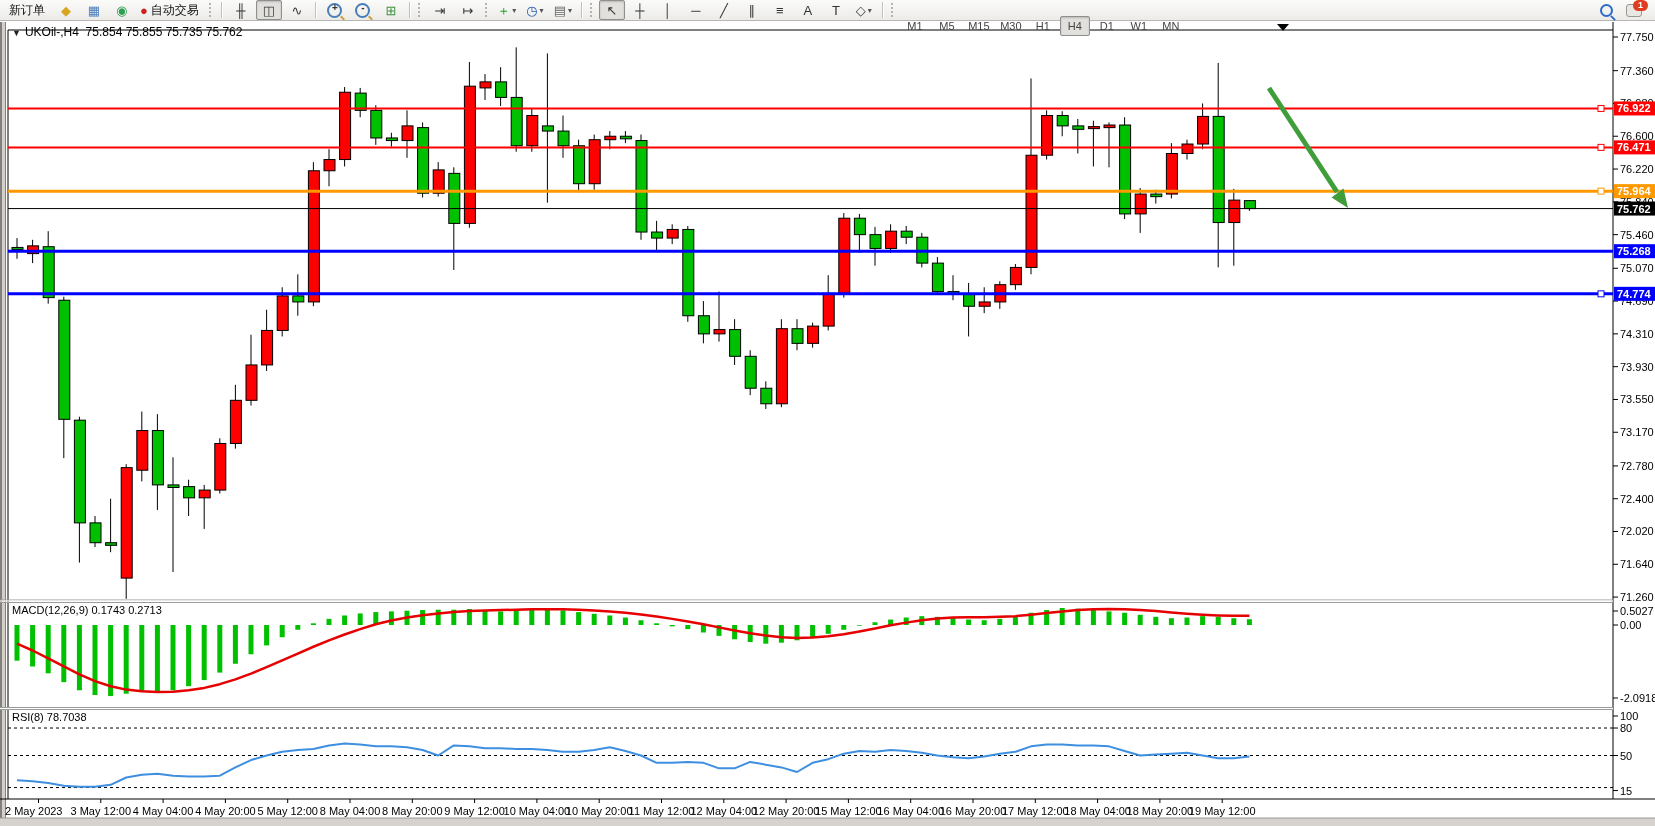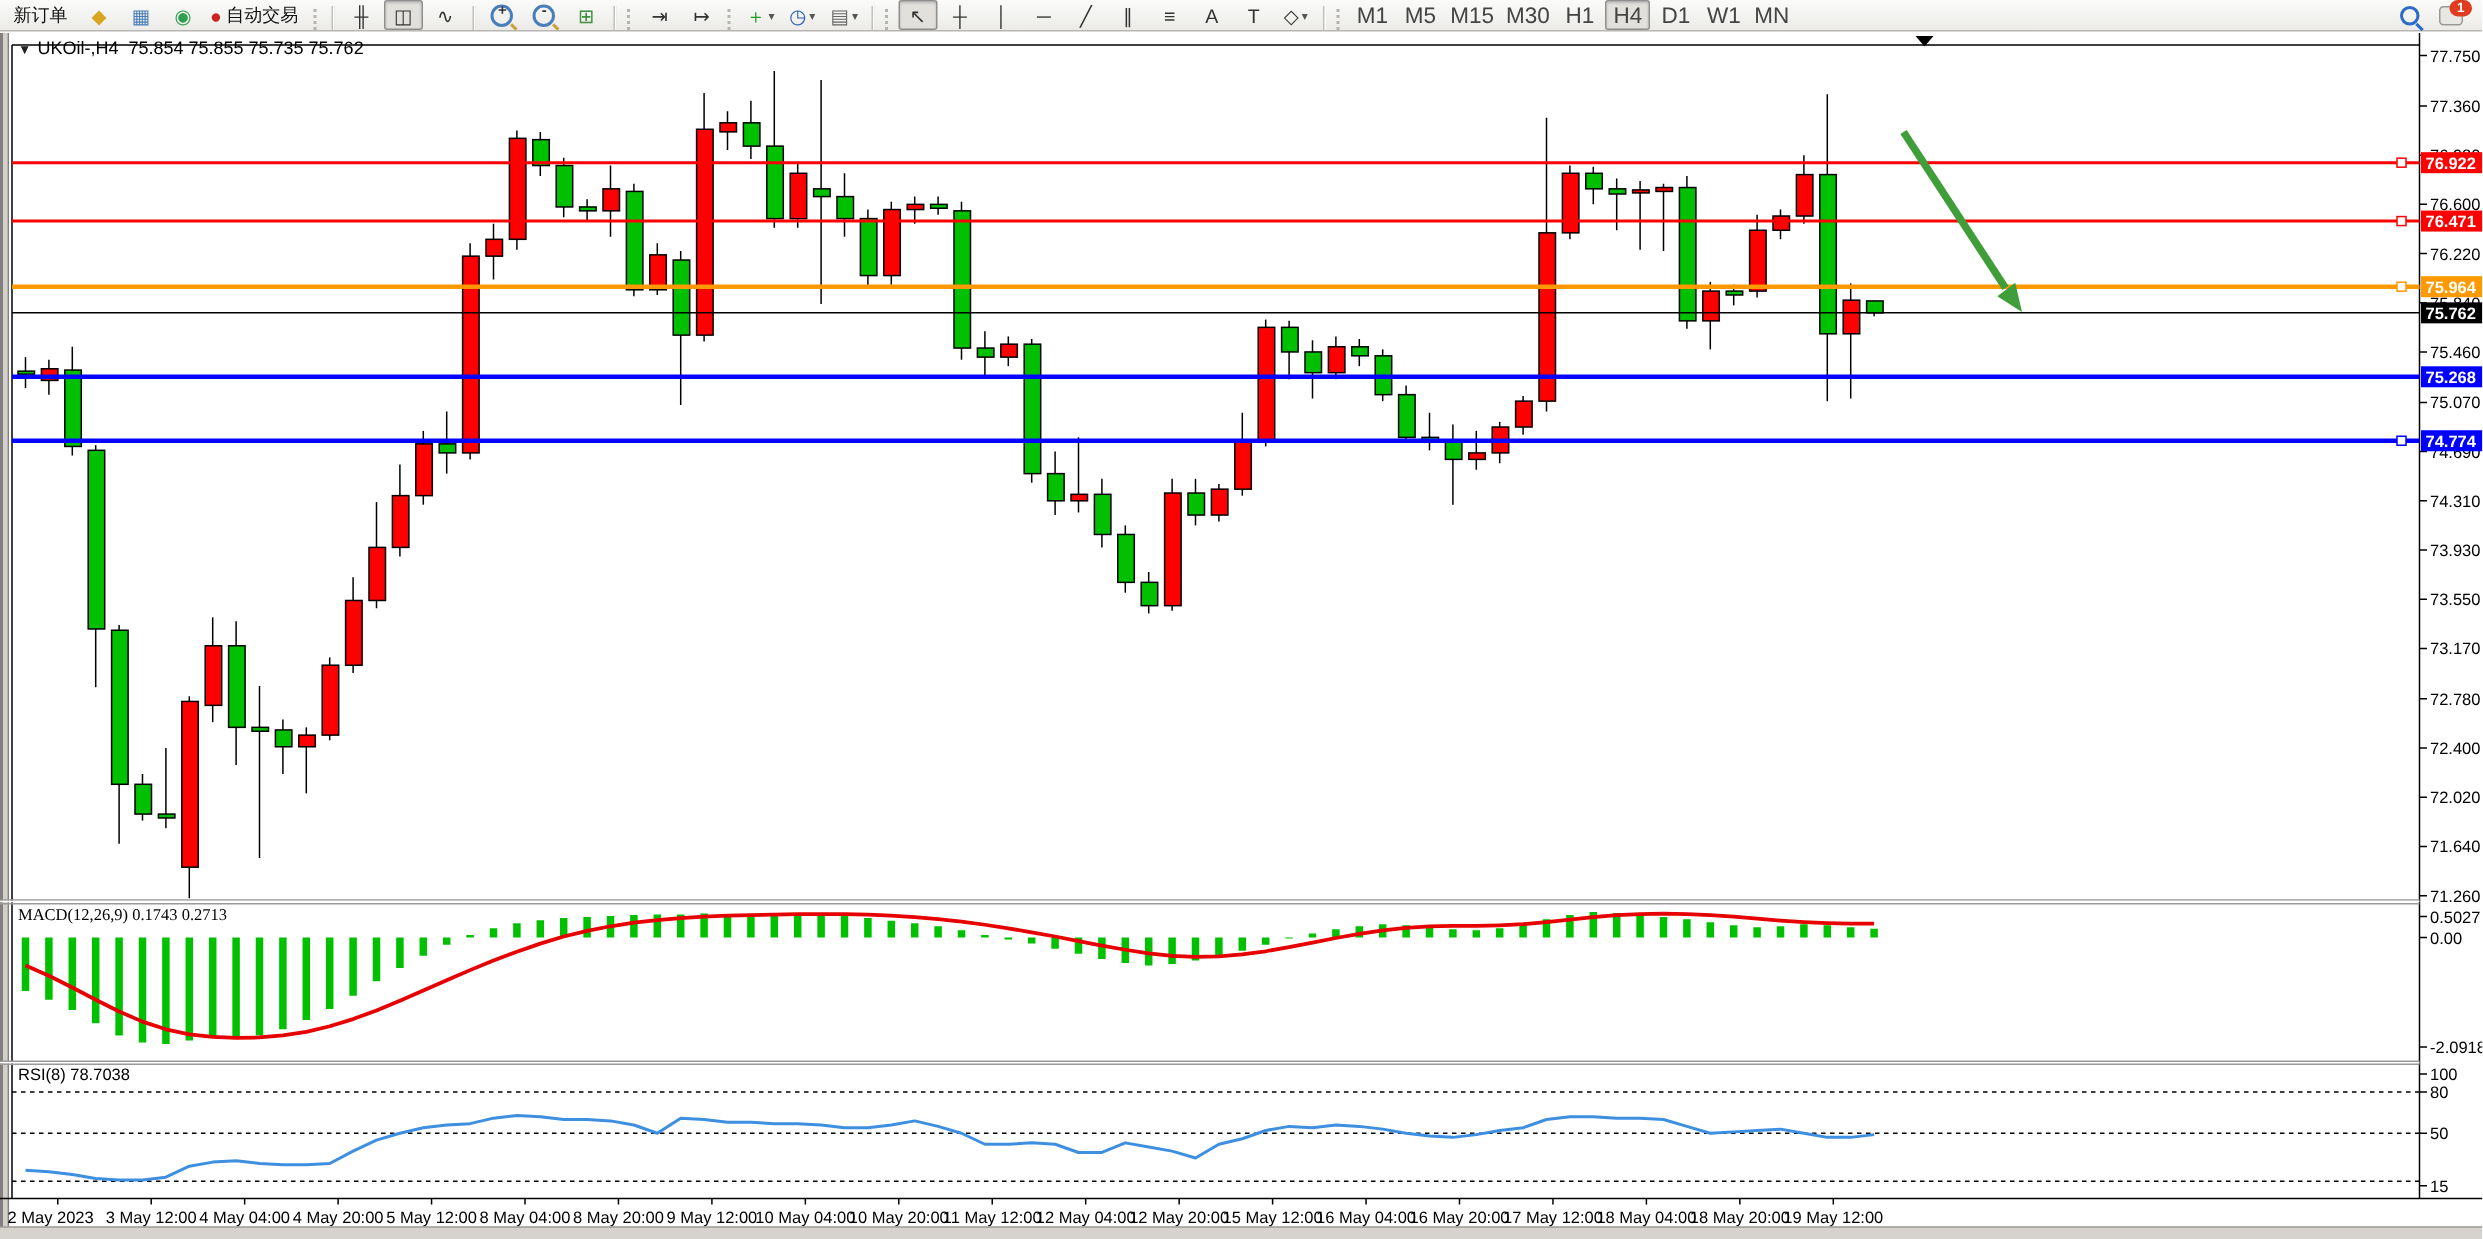--- a/index.html
+++ b/index.html
@@ -1,49 +1,49 @@
 <!DOCTYPE html>
 <html><head>
 <meta charset="utf-8">
 <style>
   html,body{margin:0;padding:0;background:#fff;}
   #app{position:relative;width:1655px;height:826px;overflow:hidden;
        font-family:"Liberation Sans",sans-serif;font-size:12px;color:#000;background:#fff;}
   
   #toolbar{position:absolute;left:0;top:0;width:1655px;height:21px;
     background:linear-gradient(#fbfbfa,#ecebe8);border-bottom:1px solid #b8b6b2;
-    display:flex;align-items:flex-end;padding:0 2px;box-sizing:border-box;white-space:nowrap;z-index:5;}
+    display:flex;align-items:center;padding:0 2px;box-sizing:border-box;white-space:nowrap;z-index:5;}
   .tb-btn{display:inline-flex;align-items:center;justify-content:center;height:18px;min-width:20px;
     padding:0 2px;margin:0 1px;border:1px solid transparent;border-radius:2px;color:#333;
     font-size:12px;cursor:default;}
   .tb-btn.active{border:1px solid #8f8f8f;background:#e2e0dc;box-shadow:inset 0 1px 2px rgba(0,0,0,.18);}
   .tb-btn .glyph{font-size:13px;line-height:13px;}
   .tb-label{font-size:12px;color:#111;padding:0 3px;}
   .tb-sep{width:1px;height:16px;background:#c2c0bc;border-right:1px solid #fff;margin:0 4px;}
   .tb-grip{width:3px;height:14px;margin:0 3px;border-left:2px dotted #b5b3af;}
   .dd{font-size:8px;color:#555;margin-left:2px;}
-  .tf-btn{font-size:15px;color:#444;min-width:24px;margin-top:31px;}
+  .tf-btn{font-size:11px;color:#444;min-width:24px;margin-top:31px;}
   .icon-zoom{position:relative;width:11px;height:11px;border:2px solid #4a7ebb;border-radius:50%;
     display:inline-block;}
   .icon-zoom:after{content:"";position:absolute;width:5px;height:2px;background:#caa23a;
     right:-5px;bottom:-3px;transform:rotate(45deg);}
   .icon-zoom .pm{position:absolute;left:0;top:-3px;width:11px;text-align:center;
     font-size:10px;font-weight:bold;color:#333;}
   .icon-search{position:relative;width:9px;height:9px;border:2px solid #2b6cc8;border-radius:50%;display:inline-block;}
   .icon-search:after{content:"";position:absolute;width:6px;height:2px;background:#2b6cc8;
     right:-5px;bottom:-4px;transform:rotate(45deg);}
   .icon-bubble{position:relative;width:14px;height:11px;background:#e9e7e3;border:1px solid #9a9893;
     border-radius:3px;display:inline-block;}
   .badge{position:absolute;top:-5px;right:-7px;background:#e03c1f;color:#fff;border-radius:7px;
     min-width:11px;height:11px;font-size:9px;font-weight:bold;line-height:11px;text-align:center;padding:0 2px;}
   
   #chart-title{position:absolute;left:12px;top:25px;z-index:3;font-size:12px;color:#000;text-align:right;}
   #chart-title .tri{font-size:9px;color:#222;margin-right:4px;}
   .pane-label{position:absolute;left:12px;z-index:3;font-size:11px;color:#000;}
-  #macd-label{top:604px;font-family:Liberation Serif, serif;}
+  #macd-label{top:604px;}
   #rsi-label{top:711px;}
   svg{position:absolute;left:0;top:0;}
   text{font-family:"Liberation Sans",sans-serif;}
 </style>
 </head>
 <body>
 
 <div id="app">
   <div id="toolbar">
       <span class="tb-btn">

